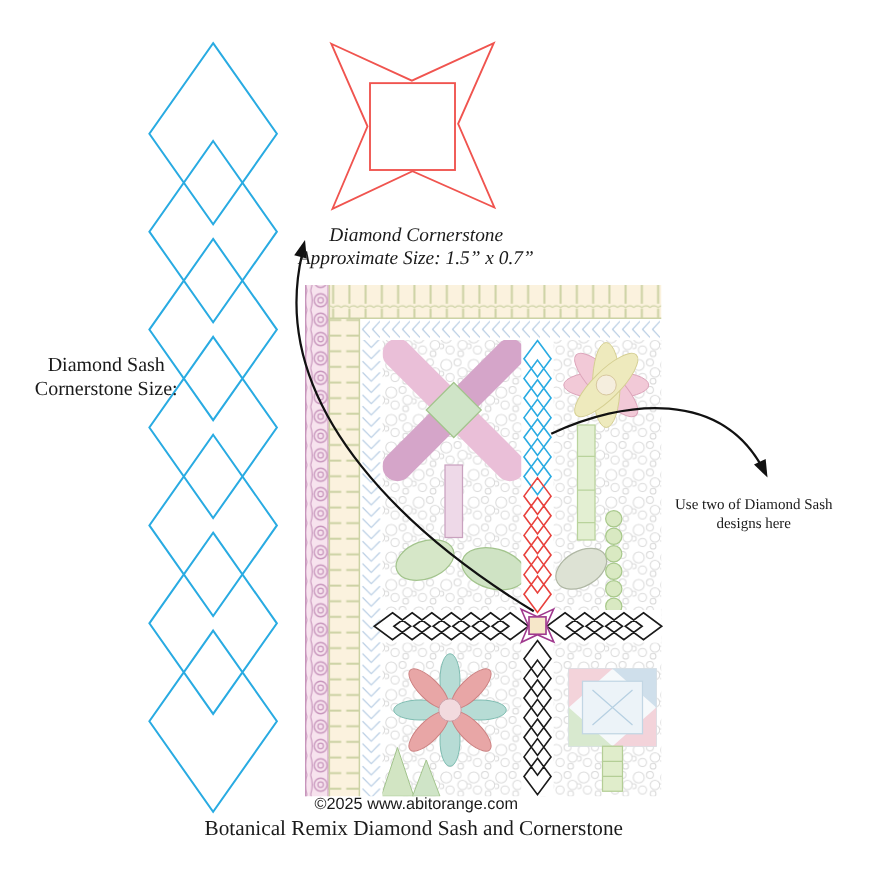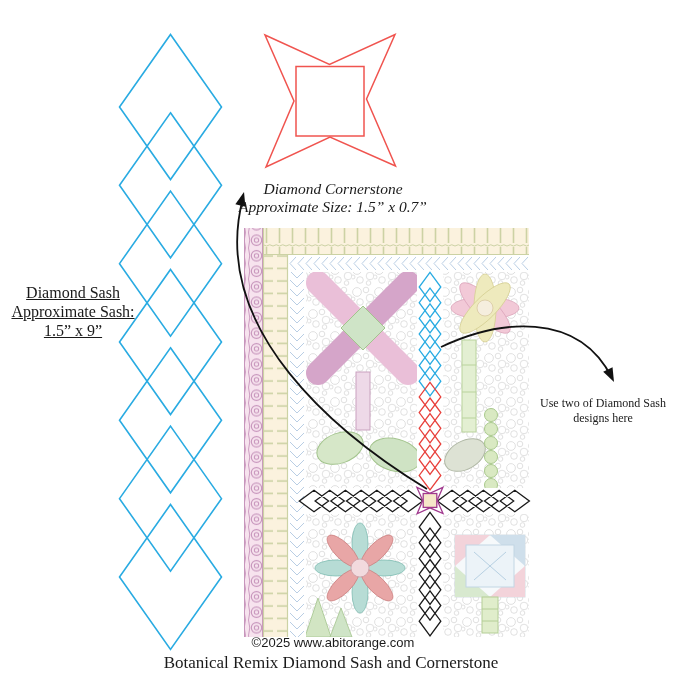--- a/index.html
+++ b/index.html
@@ -2,21 +2,21 @@
 <html><head>
 <meta charset="utf-8">
 <style>
   html,body{margin:0;padding:0;background:#ffffff;}
   #stage{position:relative;width:700px;height:700px;background:#ffffff;overflow:hidden;
          font-family:"Liberation Serif","DejaVu Serif",serif;color:#1a1a1a;}
   #art{position:absolute;left:0;top:0;}
   .label{position:absolute;text-align:center;line-height:1.18;}
   .serif{font-family:"Liberation Serif","DejaVu Serif",serif;}
   .sans{font-family:"Liberation Sans","DejaVu Sans",sans-serif;}
-  #sash-label{left:2px;top:284px;width:142px;font-size:16px;text-decoration:underline;}
+  #sash-label{left:14px;top:284px;width:142px;font-size:16px;}
   #cornerstone-label{left:233px;top:180px;width:200px;font-size:15.5px;font-style:italic;}
   #annotation{left:523px;top:396px;width:160px;font-size:12px;line-height:1.25;text-align:center;}
   #copyright{left:233px;top:635px;width:200px;font-size:13px;}
   #caption{left:131px;top:653px;width:400px;font-size:17px;}
 </style>
 </head>
 <body>
 
 <div id="stage">
 
@@ -180,22 +180,21 @@
     <polygon points="0,0 -14,5.2 -14,-5.2" transform="translate(244,192) rotate(-75)" stroke="none" fill="#111111"></polygon>
   </g>
   <g stroke="#111111">
     <path d="M441,347 C498,320 578,310 612,378" fill="none" stroke-width="1.8"></path>
     <polygon points="0,0 -14,5.2 -14,-5.2" transform="translate(614,382) rotate(64)" stroke="none" fill="#111111"></polygon>
   </g>
 </svg>
 
 <div id="sash-label" class="label serif">
   <div>Diamond Sash</div>
-  <div>Approximate Sash:</div>
-  <div>1.5” x 9”</div>
+  <div>Cornerstone Size:</div>
 </div>
 
 <div id="cornerstone-label" class="label serif">
   <div>Diamond Cornerstone</div>
   <div>Approximate Size: 1.5” x 0.7”</div>
 </div>
 
 <div id="annotation" class="label serif">
   <div>Use two of Diamond Sash</div>
   <div>designs here</div>

